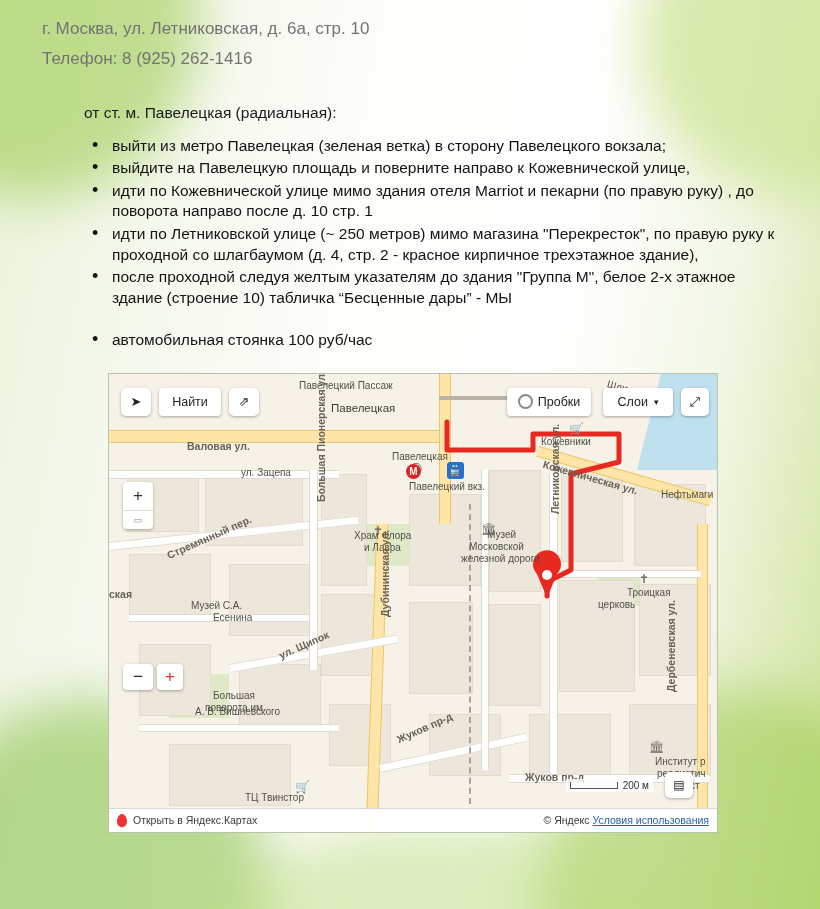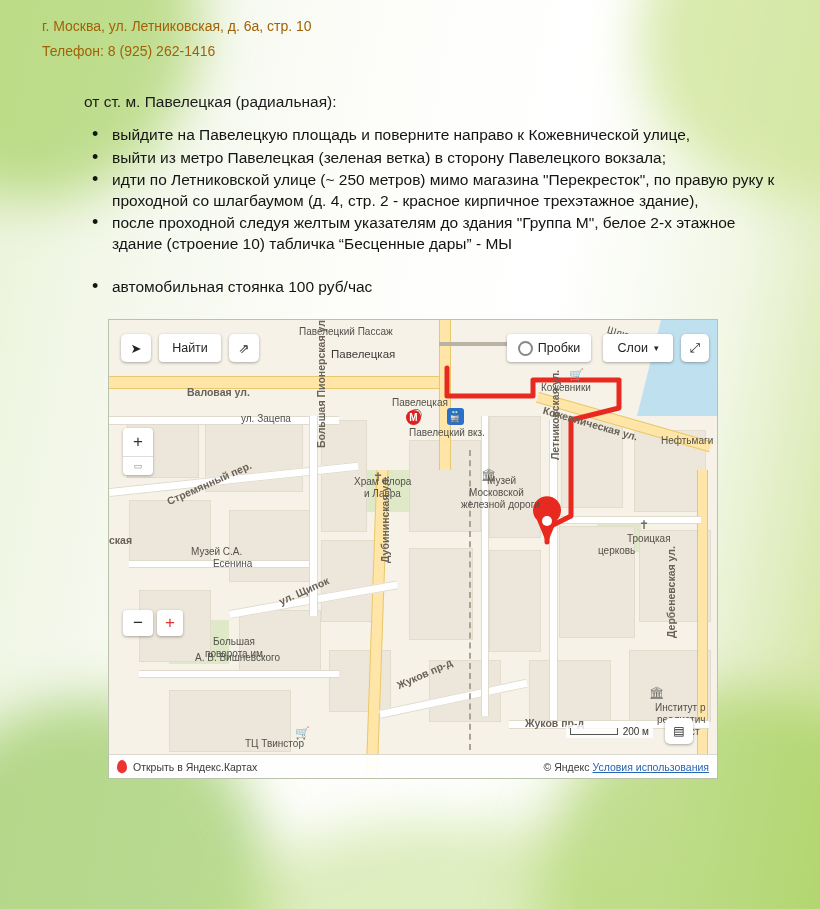--- a/index.html
+++ b/index.html
@@ -27,23 +27,23 @@
   .blob-tr { right: -160px; top: -120px; width: 340px; height: 320px; background: rgba(205,228,150,0.75); }
   .blob-br { right: -120px; bottom: -200px; width: 400px; height: 420px; background: rgba(160,205,85,0.6); }
   .blob-b  { left: 180px; bottom: -230px; width: 520px; height: 320px; background: rgba(190,222,130,0.5); }
 
   .page {
     position: relative;
     z-index: 2;
     padding: 14px 30px 0 42px;
   }
   .addr-line {
-    font-size: 14px;
+    font-size: 17px;
     line-height: 1.75;
-    color: #a16207;
+    color: #737373;
   }
   .intro {
     margin-top: 30px;
     margin-left: 42px;
     font-size: 15.5px;
     color: #1b1b1b;
   }
   ul.route {
     margin: 14px 0 0 0;
     padding-left: 70px;
@@ -230,22 +230,23 @@
 <div class="bg-blob blob-b"></div>
 
 <div class="page">
 
   <div class="addr-line">г. Москва, ул. Летниковская, д. 6а, стр. 10</div>
   <div class="addr-line">Телефон: 8 (925) 262-1416</div>
 
   <div class="intro">от ст. м. Павелецкая (радиальная):</div>
 
   <ul class="route">
+    <li>выйти из метро Павелецкая (зеленая ветка) в сторону Павелецкого вокзала;</li>
     <li> выйдите  на Павелецкую площадь и поверните направо к Кожевнической улице,</li>
-    <li>выйти из метро Павелецкая (зеленая ветка) в сторону Павелецкого вокзала;</li>
+    <li>идти по Кожевнической улице мимо здания отеля Marriot и пекарни (по правую руку) , до поворота направо после д. 10 стр. 1</li>
     <li>идти по Летниковской улице (~ 250 метров) мимо магазина "Перекресток", по правую руку  к проходной со шлагбаумом (д. 4, стр. 2 - красное кирпичное трехэтажное здание),</li>
     <li>после проходной следуя желтым указателям до здания "Группа М", белое 2-х этажное здание (строение 10) табличка “Бесценные дары” - МЫ</li>
     <li class="spaced">автомобильная стоянка 100 руб/час</li>
   </ul>
 
   <div class="map-wrap">
     <div class="map-bg">
 
       <div class="water" style="left:540px; top:0; width:80px; height:96px; transform:skewX(-14deg);"></div>
 

